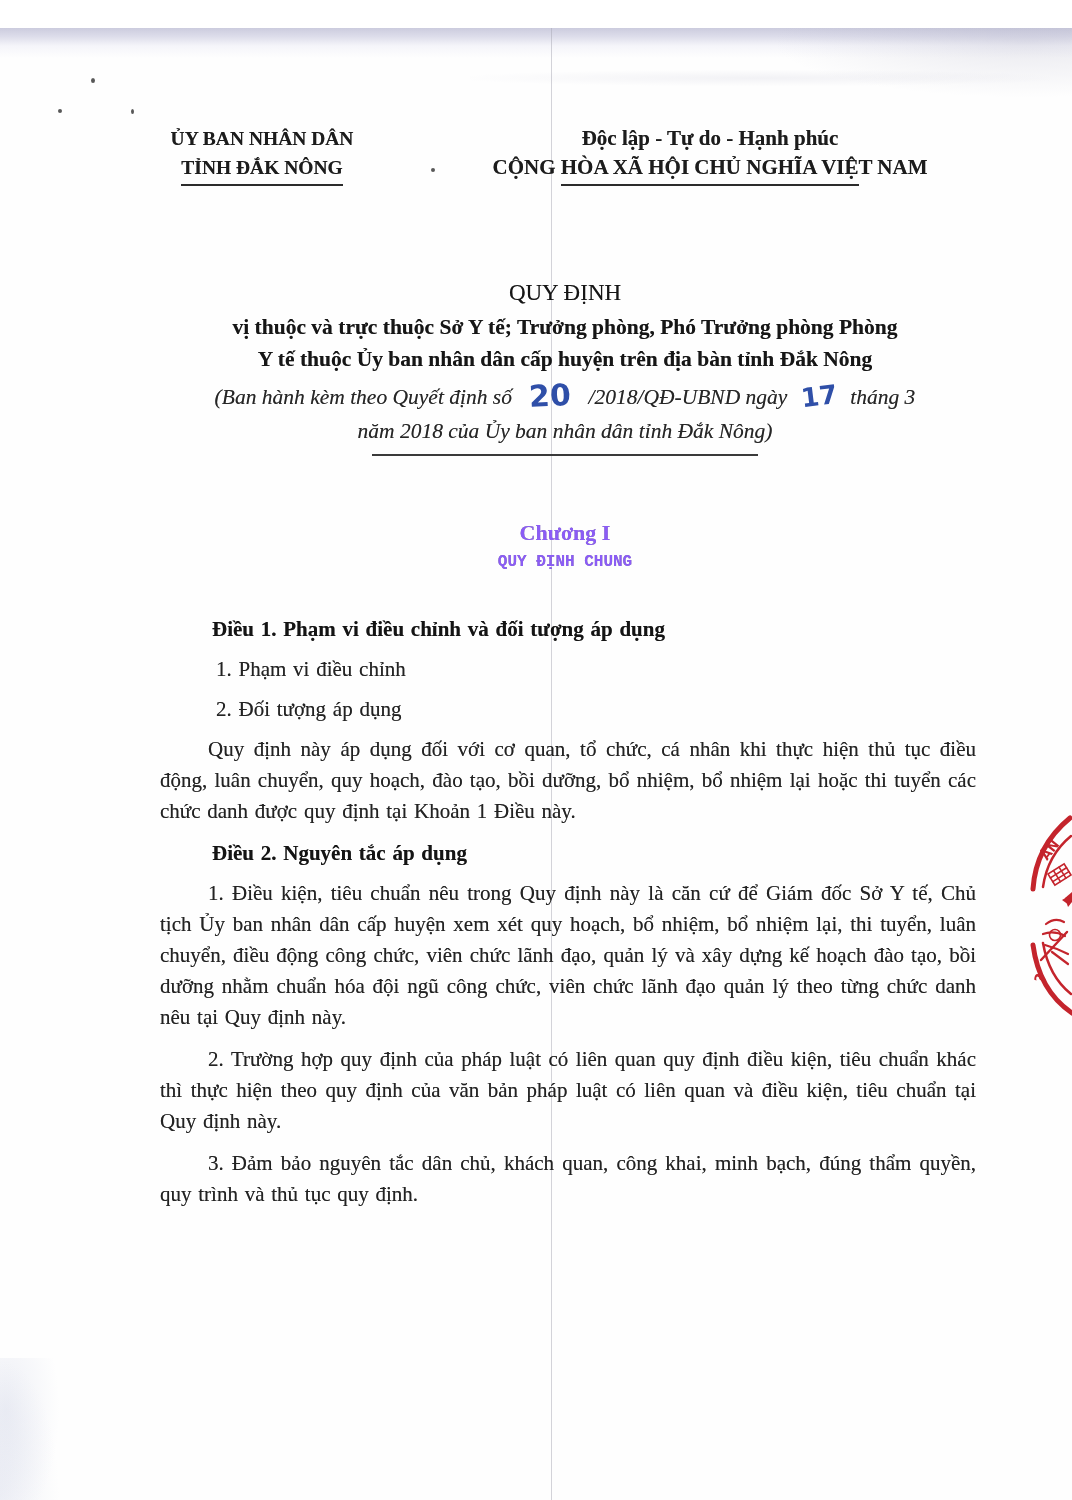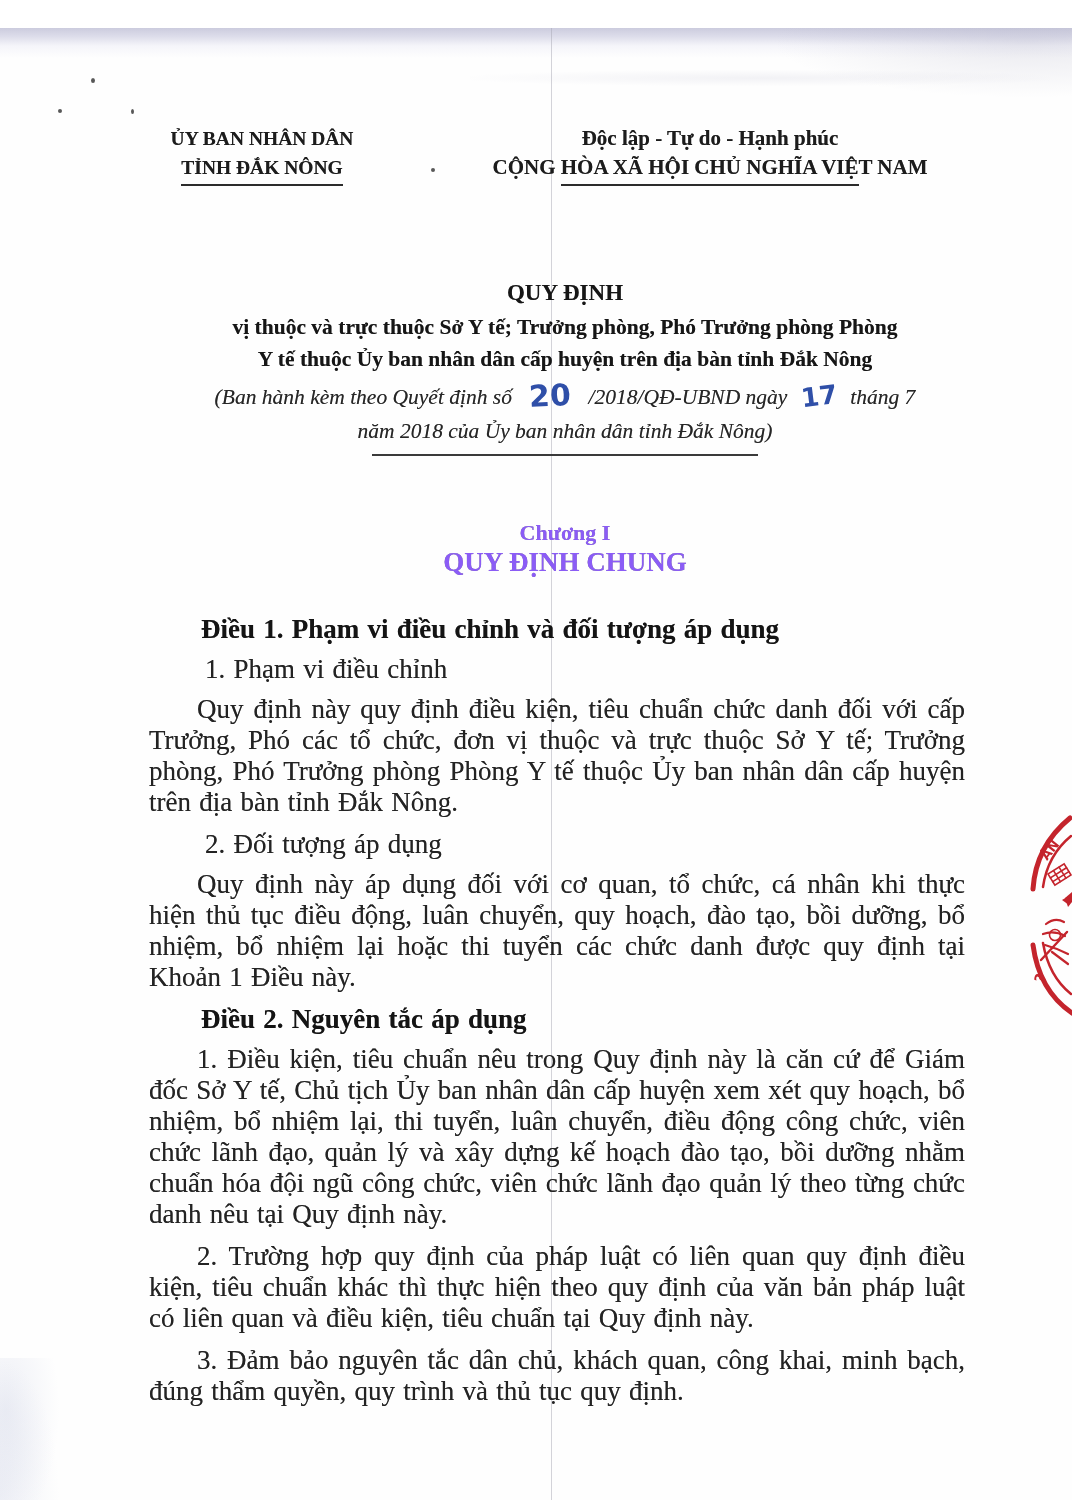--- a/index.html
+++ b/index.html
@@ -53,41 +53,41 @@
     text-shadow:0 0 0.6px rgba(30,30,30,0.55);
   }
   .rule{height:2px;background:#2c2c2c;margin:2px auto 0;}
   .rule-left{width:162px;}
   .rule-right{width:298px;}
   
   .titleblock{
     position:absolute;top:250px;left:140px;width:850px;text-align:center;
     text-shadow:0 0 0.6px rgba(30,30,30,0.5);
   }
-  .doc-type{font-weight:bold;font-size:23px;line-height:30px;margin-bottom:3px;color:#161616;}
+  .doc-type{font-weight:normal;font-size:23px;line-height:30px;margin-bottom:3px;color:#161616;}
   .sub{font-weight:bold;font-size:21.5px;line-height:32px;white-space:nowrap;color:#161616;}
   .issuance{font-style:italic;font-size:21.5px;line-height:31px;white-space:nowrap;margin-top:3px;color:#262626;}
   .hw{
     display:inline-block;font-family:"DejaVu Sans",sans-serif;font-style:normal;font-weight:700;
     color:#2f4fa8;text-shadow:none;
   }
   .hw-no{font-size:30px;transform:rotate(-3deg);margin:0 12px;position:relative;top:2px;}
   .hw-day{font-size:26px;transform:rotate(-7deg);margin:0 8px;position:relative;top:1px;}
   .rule-title{width:386px;margin:7px auto 0;height:2px;background:#3a3a3a;}
   
   .chapter{
     position:absolute;top:490px;left:140px;width:850px;text-align:center;
     font-weight:bold;color:#8b5cf6;text-shadow:0 0 0.6px rgba(30,30,30,0.5);
   }
   .chapter-label{font-size:22px;line-height:29px;}
-  .chapter-title{font-size:27px;line-height:30px;}
+  .chapter-title{font-size:16px;line-height:30px;font-family:Liberation Mono, monospace;}
   
   .bodytext{
-    position:absolute;top:586px;left:149px;width:816px;
-    font-size:27px;line-height:31px;word-spacing:1.5px;
+    position:absolute;top:586px;left:160px;width:816px;
+    font-size:21px;line-height:31px;word-spacing:1.5px;
     text-shadow:0 0 0.6px rgba(35,35,35,0.55);
   }
   .article-heading{font-weight:bold;color:#141414;padding-left:52px;margin:0 0 9px;}
   .item{padding-left:56px;margin:0 0 9px;}
   .para{text-align:justify;text-indent:48px;margin:0 0 11px;}
   
   .stamp{position:absolute;top:784px;right:0;width:48px;height:208px;}
 </style>
 </head>
 <body>
@@ -117,35 +117,34 @@
 
   <div class="titleblock">
     <div class="doc-type">QUY ĐỊNH</div>
     <div class="sub">vị thuộc và trực thuộc Sở Y tế; Trưởng phòng, Phó Trưởng phòng Phòng</div>
     <div class="sub">Y tế thuộc Ủy ban nhân dân cấp huyện trên địa bàn tỉnh Đắk Nông</div>
     <div class="issuance">
       <span>(Ban hành kèm theo Quyết định số</span>
       <span class="hw hw-no">20</span>
       <span>/2018/QĐ-UBND ngày</span>
       <span class="hw hw-day">17</span>
-      <span>tháng 7</span>
+      <span>tháng 3</span>
     </div>
     <div class="issuance">năm 2018 của Ủy ban nhân dân tỉnh Đắk Nông)</div>
     <div class="rule rule-title"></div>
   </div>
 
   <div class="chapter">
     <div class="chapter-label">Chương I</div>
     <div class="chapter-title">QUY ĐỊNH CHUNG</div>
   </div>
 
   <div class="bodytext">
     <div class="article-heading">Điều 1. Phạm vi điều chỉnh và đối tượng áp dụng</div>
     <div class="item">1. Phạm vi điều chỉnh</div>
-    <p class="para">Quy định này quy định điều kiện, tiêu chuẩn chức danh đối với cấp Trưởng, Phó các tổ chức, đơn vị thuộc và trực thuộc Sở Y tế; Trưởng phòng, Phó Trưởng phòng Phòng Y tế thuộc Ủy ban nhân dân cấp huyện trên địa bàn tỉnh Đắk Nông.</p>
     <div class="item">2. Đối tượng áp dụng</div>
     <p class="para">Quy định này áp dụng đối với cơ quan, tổ chức, cá nhân khi thực hiện thủ tục điều động, luân chuyển, quy hoạch, đào tạo, bồi dưỡng, bổ nhiệm, bổ nhiệm lại hoặc thi tuyển các chức danh được quy định tại Khoản 1 Điều này.</p>
     <div class="article-heading">Điều 2. Nguyên tắc áp dụng</div>
     <p class="para">1. Điều kiện, tiêu chuẩn nêu trong Quy định này là căn cứ để Giám đốc Sở Y tế, Chủ tịch Ủy ban nhân dân cấp huyện xem xét quy hoạch, bổ nhiệm, bổ nhiệm lại, thi tuyển, luân chuyển, điều động công chức, viên chức lãnh đạo, quản lý và xây dựng kế hoạch đào tạo, bồi dưỡng nhằm chuẩn hóa đội ngũ công chức, viên chức lãnh đạo quản lý theo từng chức danh nêu tại Quy định này.</p>
     <p class="para">2. Trường hợp quy định của pháp luật có liên quan quy định điều kiện, tiêu chuẩn khác thì thực hiện theo quy định của văn bản pháp luật có liên quan và điều kiện, tiêu chuẩn tại Quy định này.</p>
     <p class="para">3. Đảm bảo nguyên tắc dân chủ, khách quan, công khai, minh bạch, đúng thẩm quyền, quy trình và thủ tục quy định.</p>
   </div>
 
   <div class="stamp">
     <svg width="48" height="208" viewBox="0 0 48 208" xmlns="http://www.w3.org/2000/svg">

